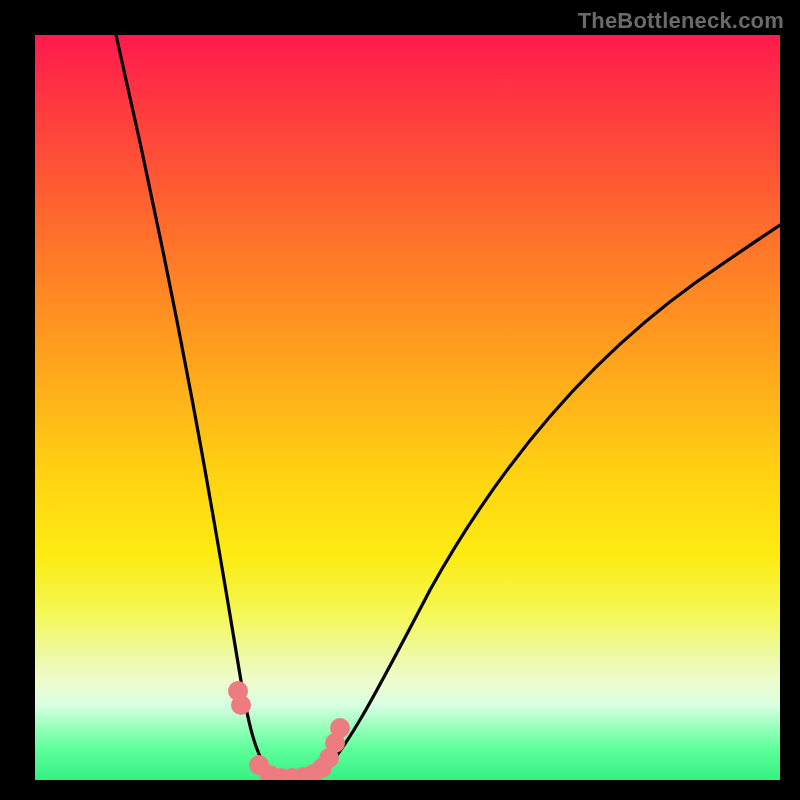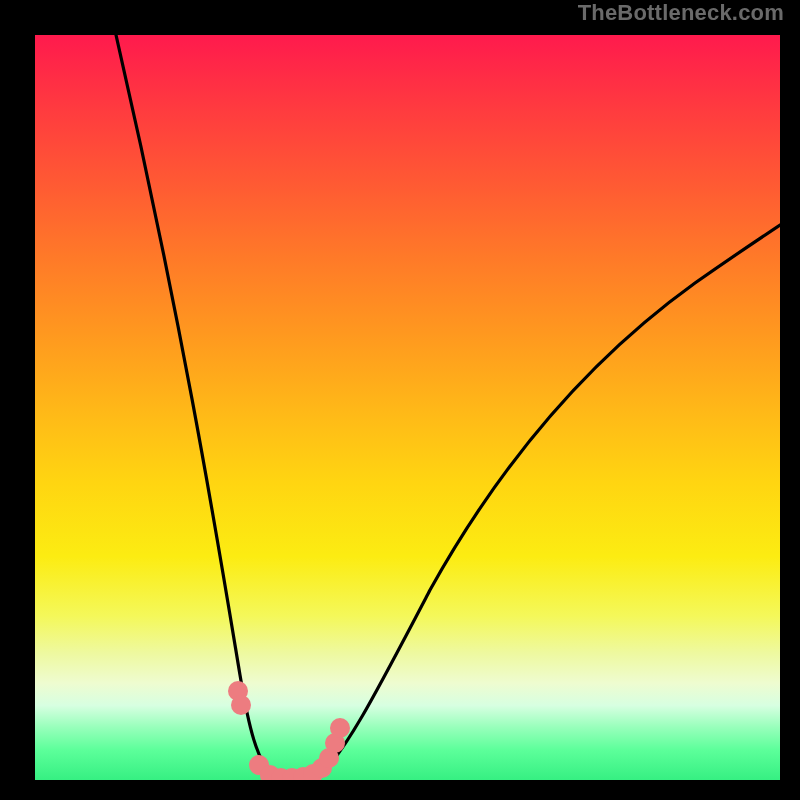--- a/index.html
+++ b/index.html
@@ -37,21 +37,21 @@
       #eef9a0 83%,
       #eefcd0 87%,
       #d7ffe1 90%,
       #96ffba 93%,
       #5cff9a 96%,
       #36f082 100%
     );
   }
   .watermark {
     position: absolute;
-    top: 0;
+    top: 8px;
     right: 16px;
     font-family: Arial, Helvetica, sans-serif;
     font-size: 22px;
     font-weight: 600;
     color: #6a6a6a;
     letter-spacing: 0.2px;
   }
   svg.overlay {
     position: absolute;
     left: 0;

